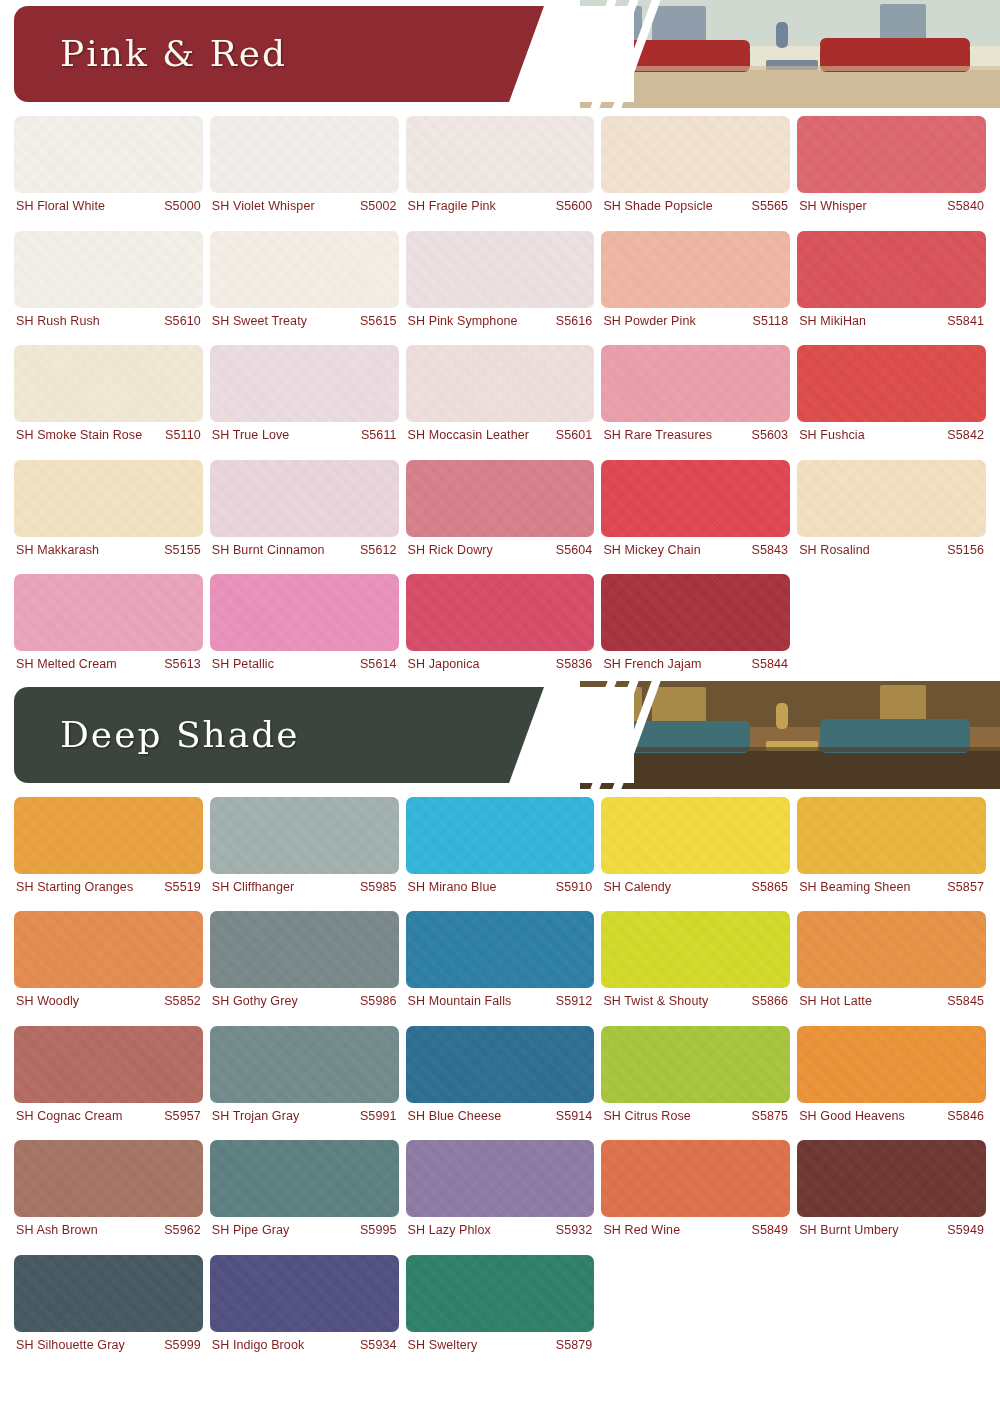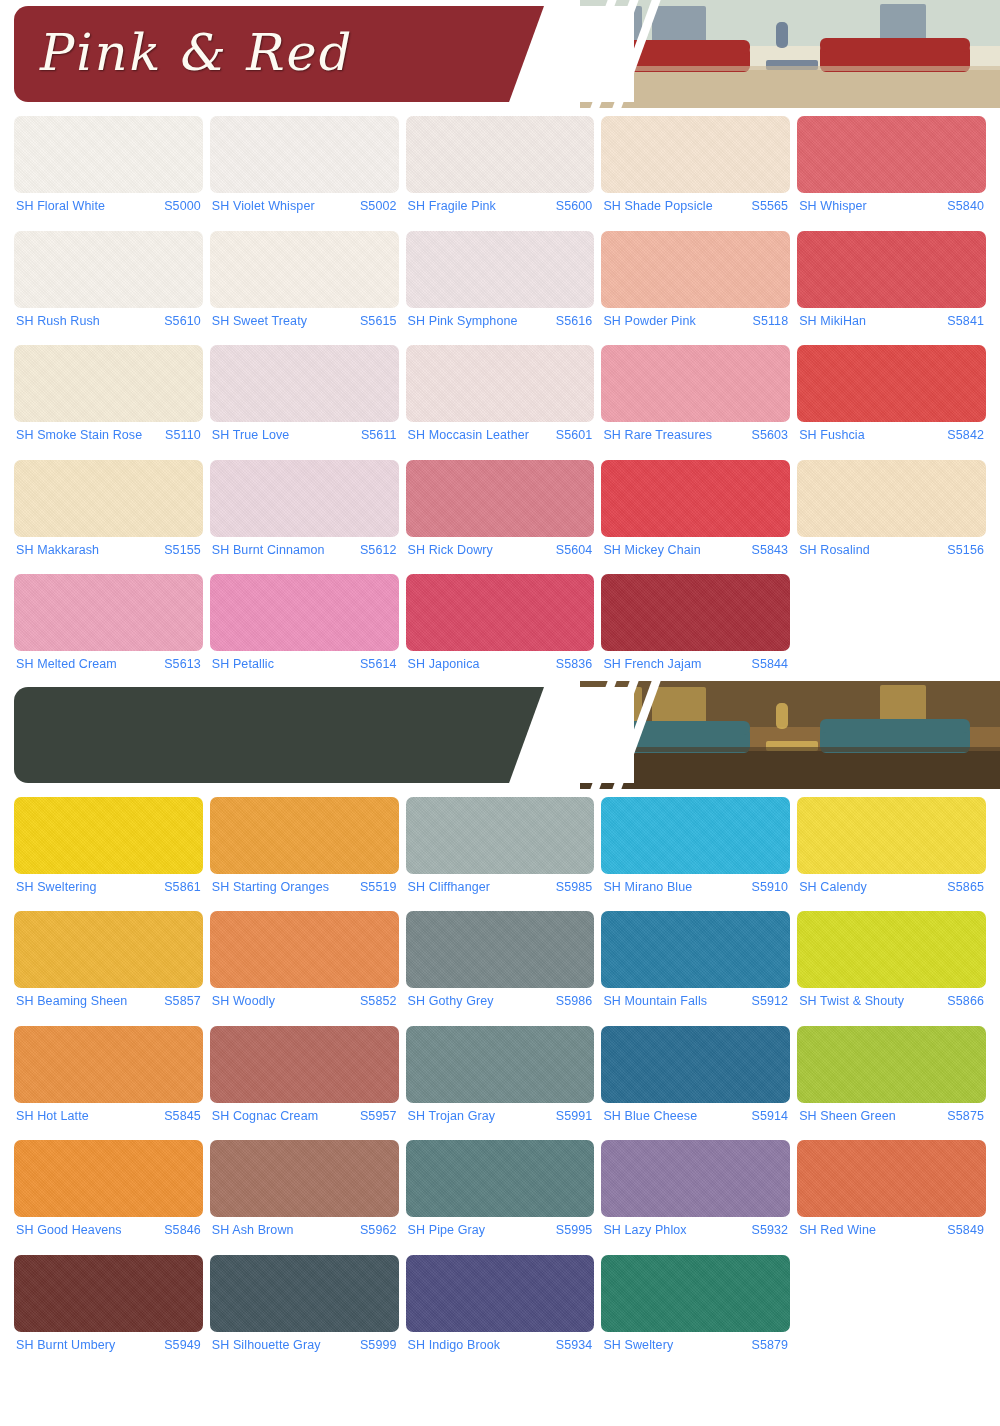--- a/index.html
+++ b/index.html
@@ -46,26 +46,25 @@
     position: absolute;
     top: -20px;
     right: -80px;
     width: 190px;
     height: 150px;
     background: #ffffff;
     transform: skewX(-20deg);
   }
   .banner-title {
     position: absolute;
-    left: 40px;
+    left: 60px;
     top: 50%;
     transform: translateY(-52%);
     font-family: "DejaVu Serif", serif;
-    font-style: italic;
-    font-size: 51px;
+    font-size: 36px;
     letter-spacing: 2px;
     color: #fdfaf2;
     text-shadow: 1px 1px 2px rgba(0,0,0,.45);
     white-space: nowrap;
     z-index: 3;
   }
   .slashes {
     position: absolute;
     top: 0;
     height: 108px;
@@ -109,21 +108,21 @@
     background-image:
       repeating-linear-gradient(45deg, rgba(255,255,255,.055) 0 1px, rgba(0,0,0,.035) 1px 2px),
       repeating-linear-gradient(-45deg, rgba(255,255,255,.03) 0 1px, rgba(0,0,0,.018) 1px 2px);
     opacity: .85;
   }
   .chip-label {
     display: flex;
     justify-content: space-between;
     align-items: baseline;
     font-size: 12.5px;
-    color: #3b82f6;
+    color: #7f1d1d;
     padding: 7px 2px 10px 2px;
     line-height: 1;
     white-space: nowrap;
   }
   .chip-name { letter-spacing: .1px; }
   .chip-code { letter-spacing: .1px; }
 </style>
 </head>
 <body>
 
@@ -353,35 +352,29 @@
     </g>
     <g fill="#d8b55a" opacity="0.8">
       <rect x="186" y="60" width="52" height="10" rx="2"></rect>
       <rect x="196" y="22" width="12" height="26" rx="5"></rect>
     </g>
     <g fill="#4c3a24" opacity="0.6">
       <rect x="0" y="66" width="420" height="5"></rect>
     </g>
   </svg></div>
         <div class="banner-bar" style="background: linear-gradient(100deg, rgb(59, 68, 61) 0%, rgb(59, 68, 61) 60%, rgb(59, 68, 61) 100%);"></div>
+        <div class="banner-title" style="color: rgb(255, 255, 255);">Deep Shade</div>
         <div class="slashes" style="left: 580px;">
           <div class="slash" style="left:8px"></div>
           <div class="slash" style="left:30px"></div>
           <div class="slash" style="left:52px"></div>
         </div>
       </div>
       <div class="grid">
         <div class="cell">
-          <div class="chip" style="background: rgb(246, 212, 23);"></div>
-          <div class="chip-label">
-            <span class="chip-name">SH Sweltering</span>
-            <span class="chip-code">S5861</span>
-          </div>
-        </div>
-        <div class="cell">
           <div class="chip" style="background: rgb(237, 162, 60);"></div>
           <div class="chip-label">
             <span class="chip-name">SH Starting Oranges</span>
             <span class="chip-code">S5519</span>
           </div>
         </div>
         <div class="cell">
           <div class="chip" style="background: rgb(163, 178, 176);"></div>
           <div class="chip-label">
             <span class="chip-name">SH Cliffhanger</span>
@@ -461,21 +454,21 @@
         <div class="cell">
           <div class="chip" style="background: rgb(42, 109, 146);"></div>
           <div class="chip-label">
             <span class="chip-name">SH Blue Cheese</span>
             <span class="chip-code">S5914</span>
           </div>
         </div>
         <div class="cell">
           <div class="chip" style="background: rgb(169, 199, 58);"></div>
           <div class="chip-label">
-            <span class="chip-name">SH Sheen Green</span>
+            <span class="chip-name">SH Citrus Rose</span>
             <span class="chip-code">S5875</span>
           </div>
         </div>
         <div class="cell">
           <div class="chip" style="background: rgb(239, 147, 53);"></div>
           <div class="chip-label">
             <span class="chip-name">SH Good Heavens</span>
             <span class="chip-code">S5846</span>
           </div>
         </div>

